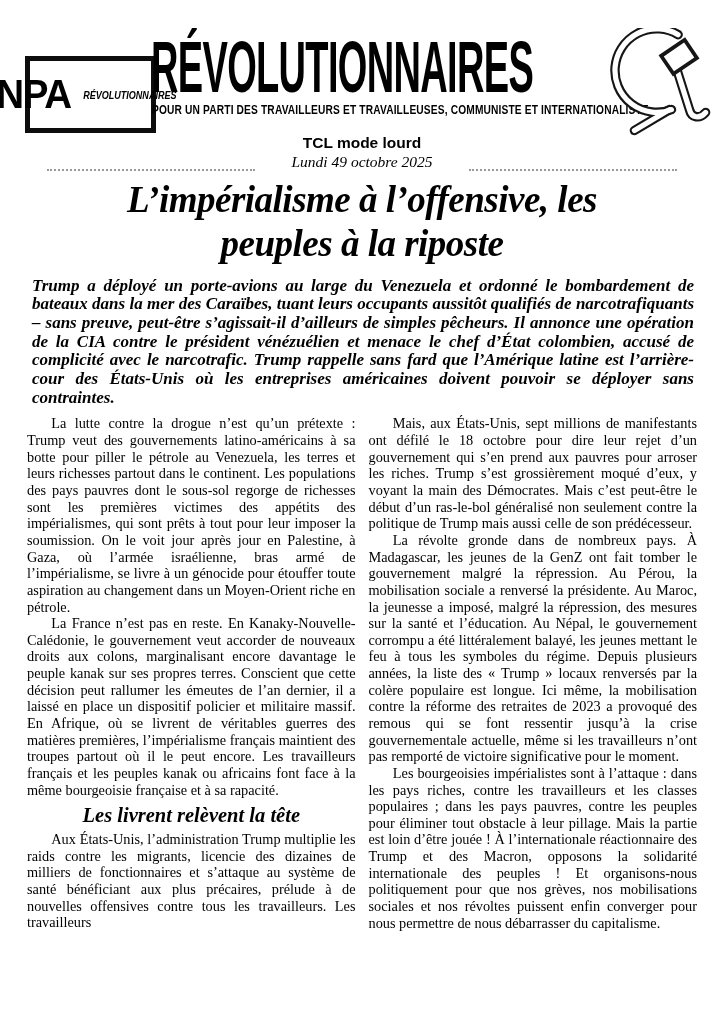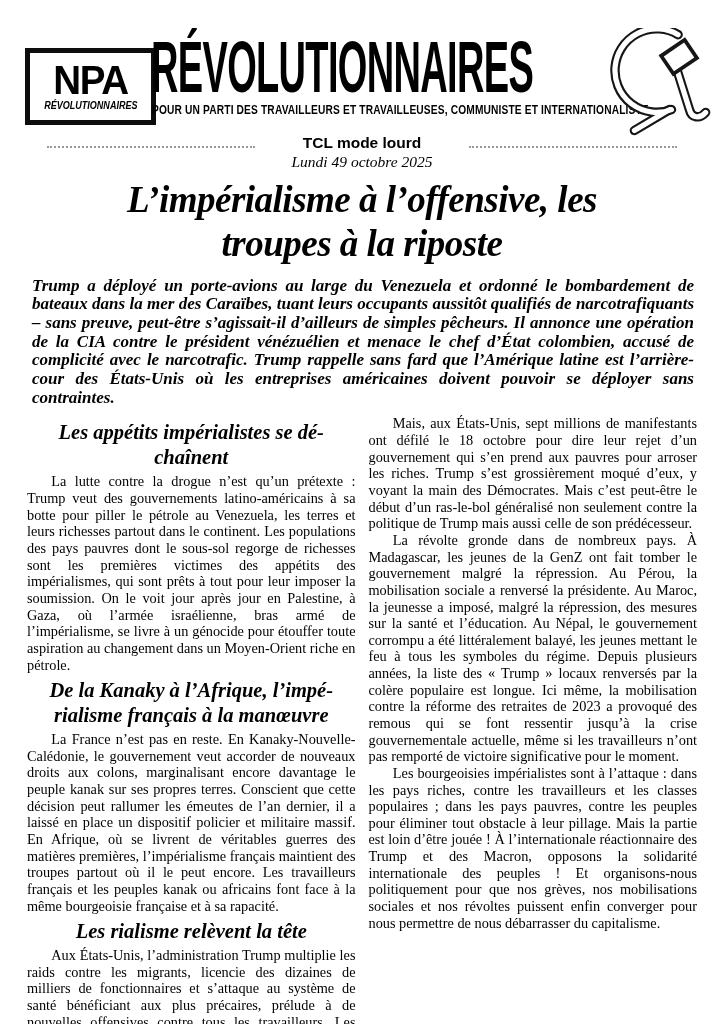--- a/index.html
+++ b/index.html
@@ -2,36 +2,36 @@
 <html lang="fr"><head>
 <meta charset="utf-8">
 <style>
   *{margin:0;padding:0;box-sizing:border-box}
   html,body{width:724px;height:1024px;background:#fff}
   body{font-family:"Liberation Serif",serif;color:#000;-webkit-font-smoothing:antialiased}
   .page{position:relative;width:724px;height:1024px;background:#fff;overflow:hidden}
 
   
   .header{position:relative;height:134px}
-  .logo-box{position:absolute;left:25px;top:48px;width:131px;height:77px;border:5px solid #0d0d0d;
-            display:flex;flex-direction:column;align-items:center;justify-content:center;background:#fff}
+  .logo-box{position:absolute;left:25px;top:56px;width:131px;height:77px;border:5px solid #0d0d0d;
+            display:flex;flex-direction:row;align-items:center;justify-content:center;background:#fff}
   .logo-acronym{font-family:"Liberation Sans",sans-serif;font-weight:700;font-size:41px;line-height:.88;
                 letter-spacing:-1.5px;transform:scaleX(.94)}
   .logo-subtitle{font-family:"Liberation Sans",sans-serif;font-weight:700;font-style:italic;font-size:11px;
                  white-space:nowrap;transform:scaleX(.82);margin-top:1px}
   .masthead-title{position:absolute;left:151px;top:30px;font-family:"Liberation Sans",sans-serif;
                   font-weight:700;font-size:58px;line-height:1;letter-spacing:-1px;white-space:nowrap;
                   transform:scale(.655,1.26);transform-origin:0 0}
   .masthead-subtitle{position:absolute;left:152px;top:102px;font-family:"Liberation Sans",sans-serif;
                      font-weight:700;font-size:13.5px;white-space:nowrap;letter-spacing:.2px;
                      transform:scaleX(.755);transform-origin:0 0}
   .hs-icon{position:absolute;right:6px;top:28px}
 
   
-  .edition-row{display:flex;align-items:flex-start;padding:0 47px}
+  .edition-row{display:flex;align-items:flex-end;padding:0 47px}
   .dotrule{flex:1;height:0;border-top:2px dotted #999;margin-top:12px}
   .dotrule.left{margin-right:36px}
   .dotrule.right{margin-left:36px}
   .edition{text-align:center}
   .edition-name{font-family:"Liberation Sans",sans-serif;font-weight:700;font-size:15.5px;line-height:1.1}
   .edition-date{font-style:italic;font-size:15.5px;line-height:1.15;margin-top:2px}
 
   
   .headline{text-align:center;font-weight:700;font-style:italic;font-size:37px;line-height:1.2;
             letter-spacing:-.5px;white-space:pre-line;margin-top:7px}
@@ -86,33 +86,29 @@
   <div class="edition-row">
     <div class="dotrule left"></div>
     <div class="edition">
       <div class="edition-name">TCL mode lourd</div>
       <div class="edition-date">Lundi 49 octobre 2025</div>
     </div>
     <div class="dotrule right"></div>
   </div>
 
   <h1 class="headline">L’impérialisme à l’offensive, les
-troupes à la riposte</h1>
+peuples à la riposte</h1>
 
   <p class="intro">Trump a déployé un porte-avions au large du Venezuela et ordonné le bombardement de bateaux dans la mer des Caraïbes, tuant leurs occupants aussitôt qualifiés de narcotrafiquants – sans preuve, peut-être s’agissait-il d’ailleurs de simples pêcheurs. Il annonce une opération de la CIA contre le président vénézuélien et menace le chef d’État colombien, accusé de complicité avec le narcotrafic. Trump rappelle sans fard que l’Amérique latine est l’arrière-cour des États-Unis où les entreprises américaines doivent pouvoir se déployer sans contraintes.</p>
 
   <div class="columns">
     <div class="col">
-      <h2>Les appétits impérialistes se dé-
-chaînent</h2>
       <p>La lutte contre la drogue n’est qu’un prétexte : Trump veut des gouvernements latino-américains à sa botte pour piller le pétrole au Venezuela, les terres et leurs richesses partout dans le continent. Les populations des pays pauvres dont le sous-sol regorge de richesses sont les premières victimes des appétits des impérialismes, qui sont prêts à tout pour leur imposer la soumission. On le voit jour après jour en Palestine, à Gaza, où l’armée israélienne, bras armé de l’impérialisme, se livre à un génocide pour étouffer toute aspiration au changement dans un Moyen-Orient riche en pétrole.</p>
-      <h2>De la Kanaky à l’Afrique, l’impé-
-rialisme français à la manœuvre</h2>
       <p>La France n’est pas en reste. En Kanaky-Nouvelle-Calédonie, le gouvernement veut accorder de nouveaux droits aux colons, marginalisant encore davantage le peuple kanak sur ses propres terres. Conscient que cette décision peut rallumer les émeutes de l’an dernier, il a laissé en place un dispositif policier et militaire massif. En Afrique, où se livrent de véritables guerres des matières premières, l’impérialisme français maintient des troupes partout où il le peut encore. Les travailleurs français et les peuples kanak ou africains font face à la même bourgeoisie française et à sa rapacité.</p>
-      <h2>Les rialisme relèvent la tête</h2>
+      <h2>Les livrent relèvent la tête</h2>
       <p>Aux États-Unis, l’administration Trump multiplie les raids contre les migrants, licencie des dizaines de milliers de fonctionnaires et s’attaque au système de santé bénéficiant aux plus précaires, prélude à de nouvelles offensives contre tous les travailleurs. Les travailleurs</p>
     </div>
     <div class="col">
       <p>Mais, aux États-Unis, sept millions de manifestants ont défilé le 18 octobre pour dire leur rejet d’un gouvernement qui s’en prend aux pauvres pour arroser les riches. Trump s’est grossièrement moqué d’eux, y voyant la main des Démocrates. Mais c’est peut-être le début d’un ras-le-bol généralisé non seulement contre la politique de Trump mais aussi celle de son prédécesseur.</p>
       <p>La révolte gronde dans de nombreux pays. À Madagascar, les jeunes de la GenZ ont fait tomber le gouvernement malgré la répression. Au Pérou, la mobilisation sociale a renversé la présidente. Au Maroc, la jeunesse a imposé, malgré la répression, des mesures sur la santé et l’éducation. Au Népal, le gouvernement corrompu a été littéralement balayé, les jeunes mettant le feu à tous les symboles du régime. Depuis plusieurs années, la liste des « Trump » locaux renversés par la colère populaire est longue. Ici même, la mobilisation contre la réforme des retraites de 2023 a provoqué des remous qui se font ressentir jusqu’à la crise gouvernementale actuelle, même si les travailleurs n’ont pas remporté de victoire significative pour le moment.</p>
       <p class="bold">Les bourgeoisies impérialistes sont à l’attaque : dans les pays riches, contre les travailleurs et les classes populaires ; dans les pays pauvres, contre les peuples pour éliminer tout obstacle à leur pillage. Mais la partie est loin d’être jouée ! À l’internationale réactionnaire des Trump et des Macron, opposons la solidarité internationale des peuples ! Et organisons-nous politiquement pour que nos grèves, nos mobilisations sociales et nos révoltes puissent enfin converger pour nous permettre de nous débarrasser du capitalisme.</p>
     </div>
   </div>
 
 </div>

